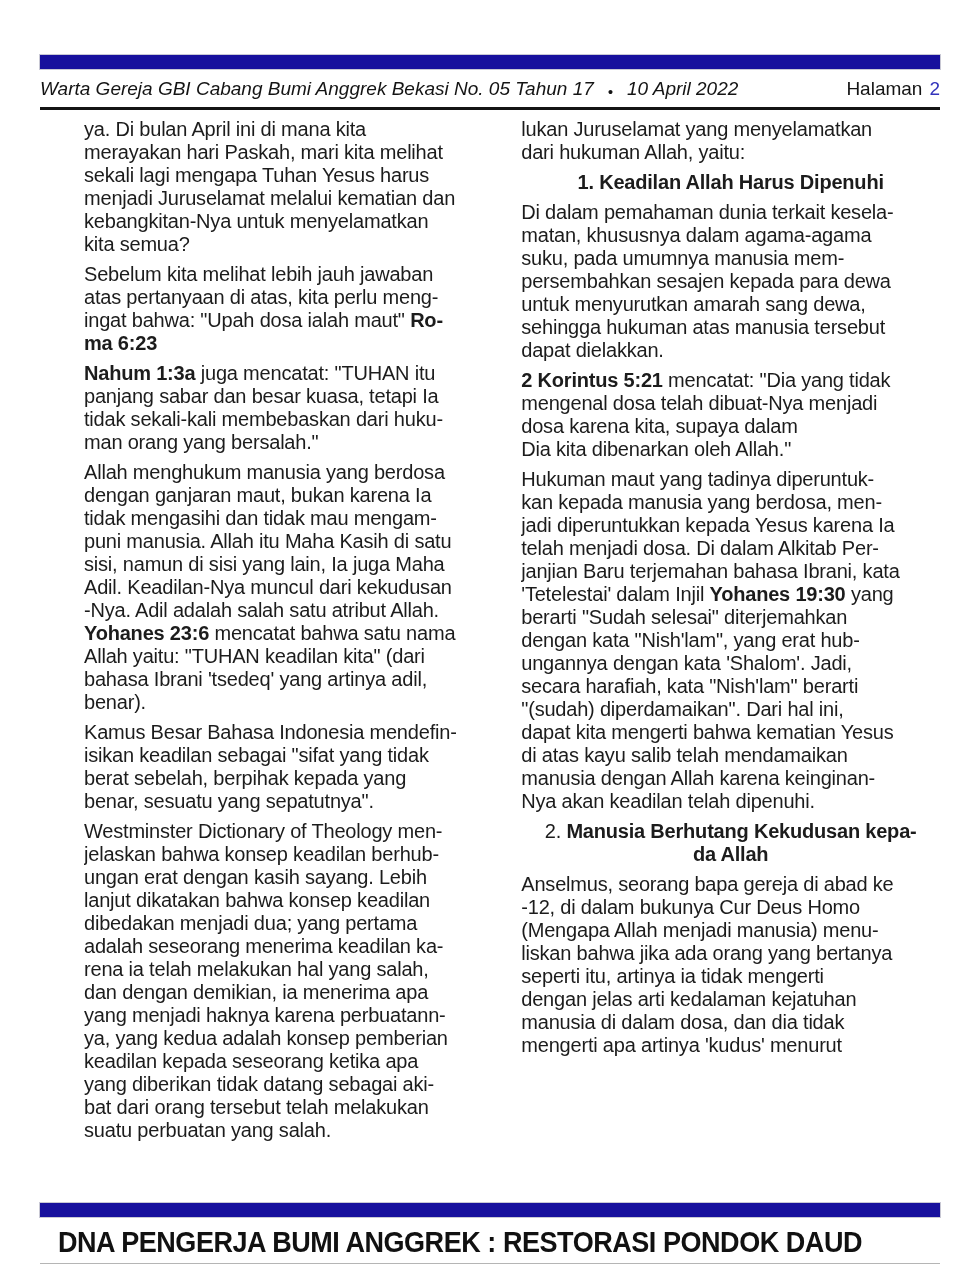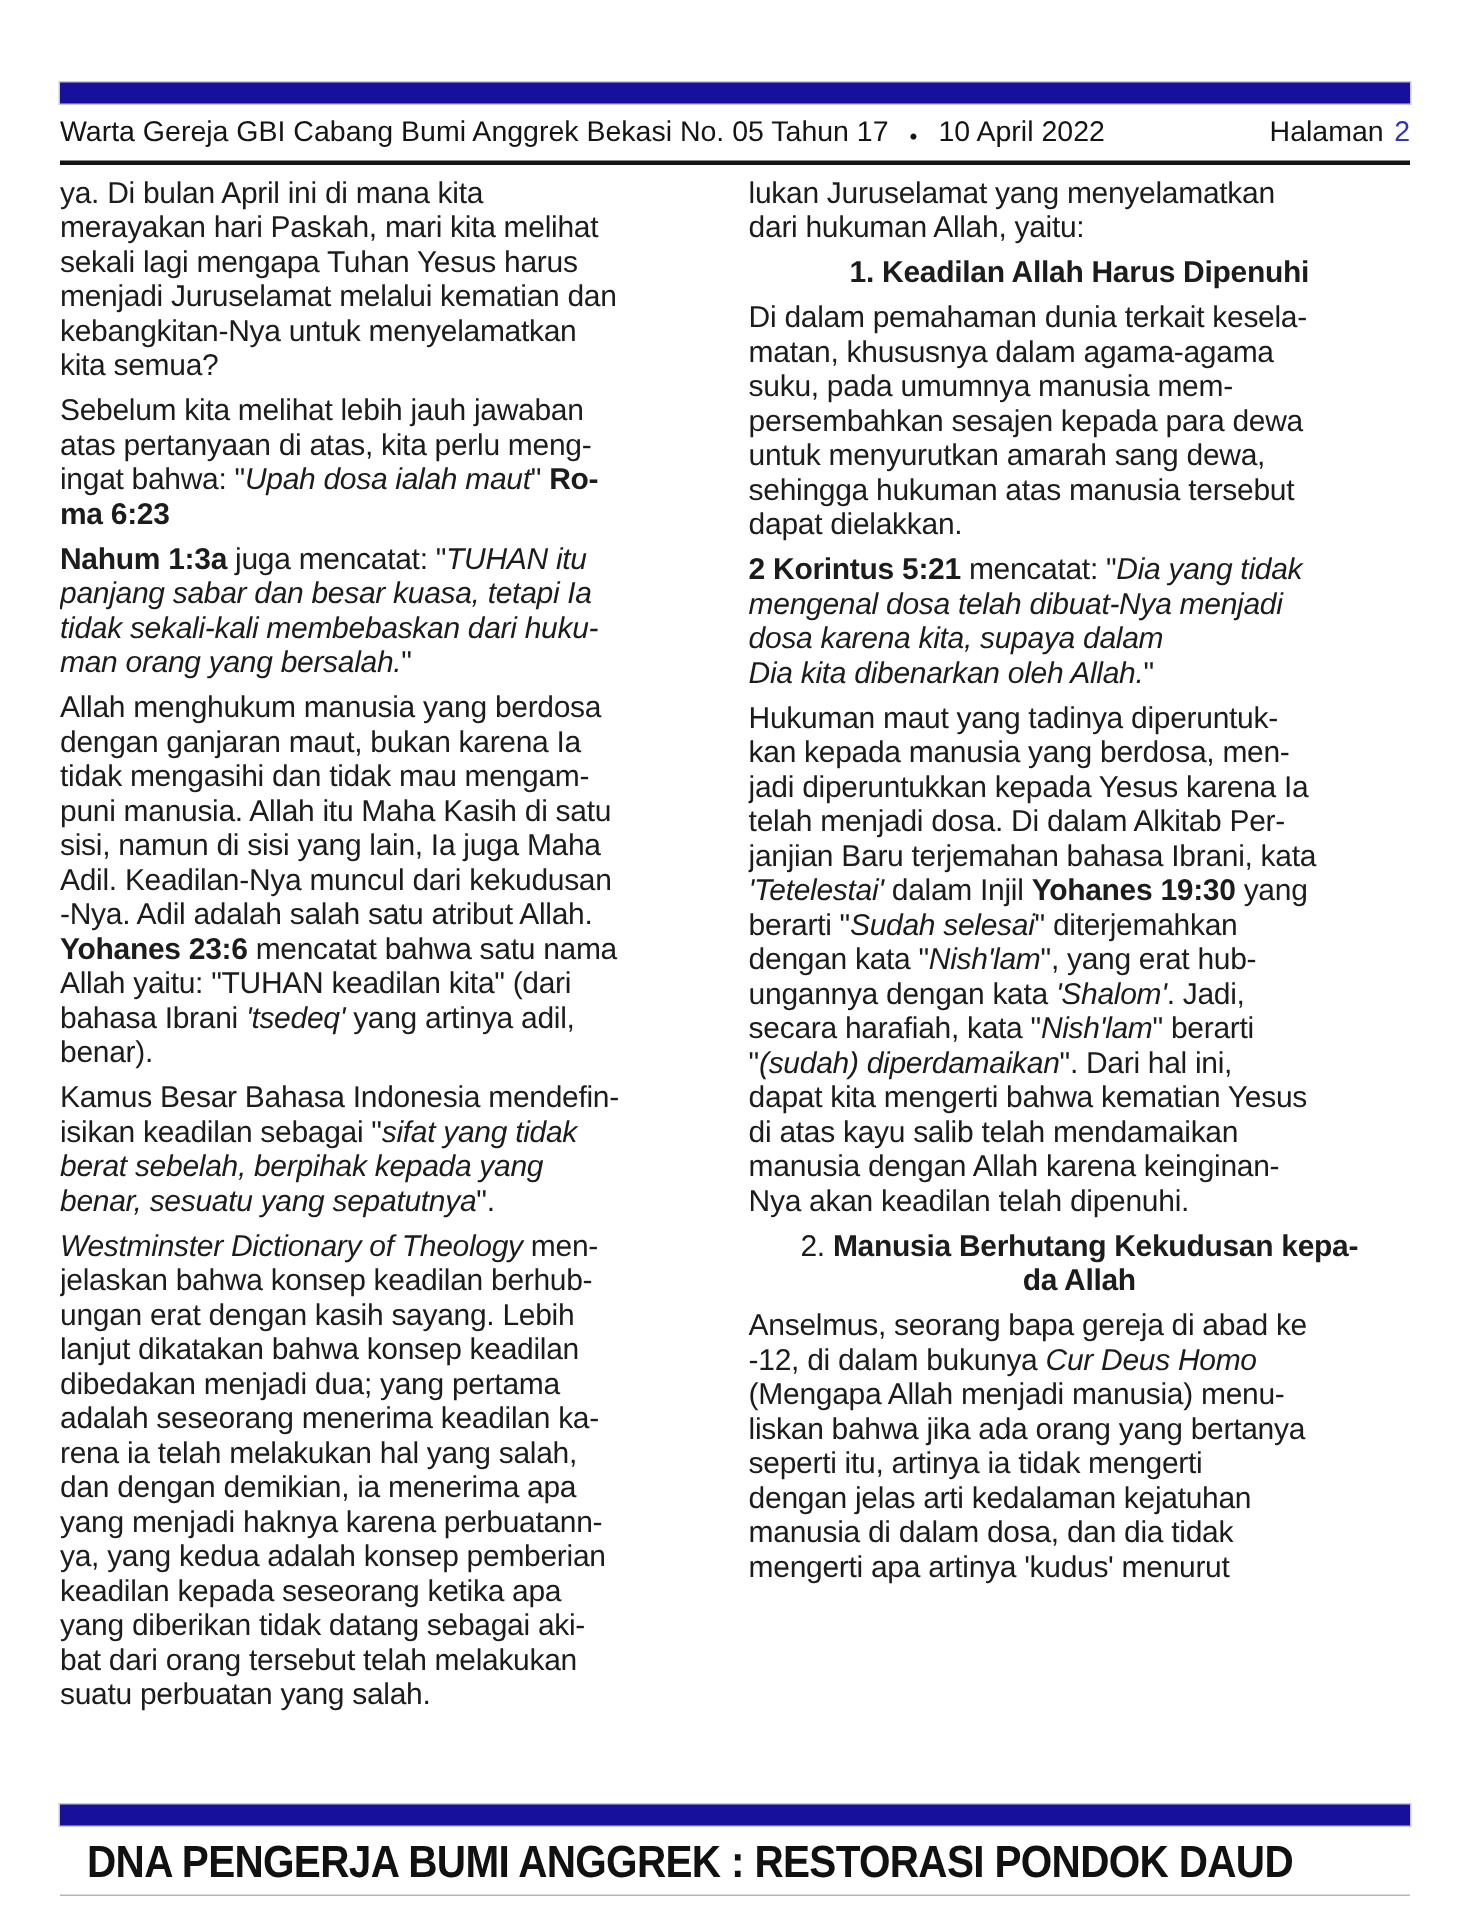--- a/index.html
+++ b/index.html
@@ -24,50 +24,51 @@
   }
 
   .header-row {
     display: flex;
     justify-content: space-between;
     align-items: baseline;
     padding: 9px 0 7px 0;
     font-size: 19px;
     color: #141414;
   }
-  .header-left { display: flex; align-items: flex-end; }
+  .header-left { display: flex; align-items: flex-end; font-style: italic; }
   .header-left .gap { width: 14px; }
   .header-bullet { font-size: 15px; }
   .page-num { color: #3333bb; margin-left: 7px; }
 
   .header-rule {
     height: 3px;
     background: #141414;
   }
 
   .columns {
     display: flex;
     gap: 26px;
     margin-top: 8px;
+    margin-left: 44px;
   }
   .col { overflow: hidden; }
   .col-left  { width: 441px; }
   .col-right { width: 449px; }
 
   .para {
     white-space: pre-line;
     margin: 0 0 7px 0;
     font-size: 20px;
     line-height: 23px;
     letter-spacing: -0.2px;
   }
   .para.heading { margin-top: 1px; text-align: center; }
   .seg-n { font-style: normal; font-weight: normal; }
   .seg-b { font-weight: bold; }
-  .seg-i { font-style: italic; }
+  .seg-i { }
 
   .footer {
     position: absolute;
     left: 40px;
     right: 40px;
     top: 1203px;
   }
   .footer-bar {
     height: 14px;
     background: #17109d;

